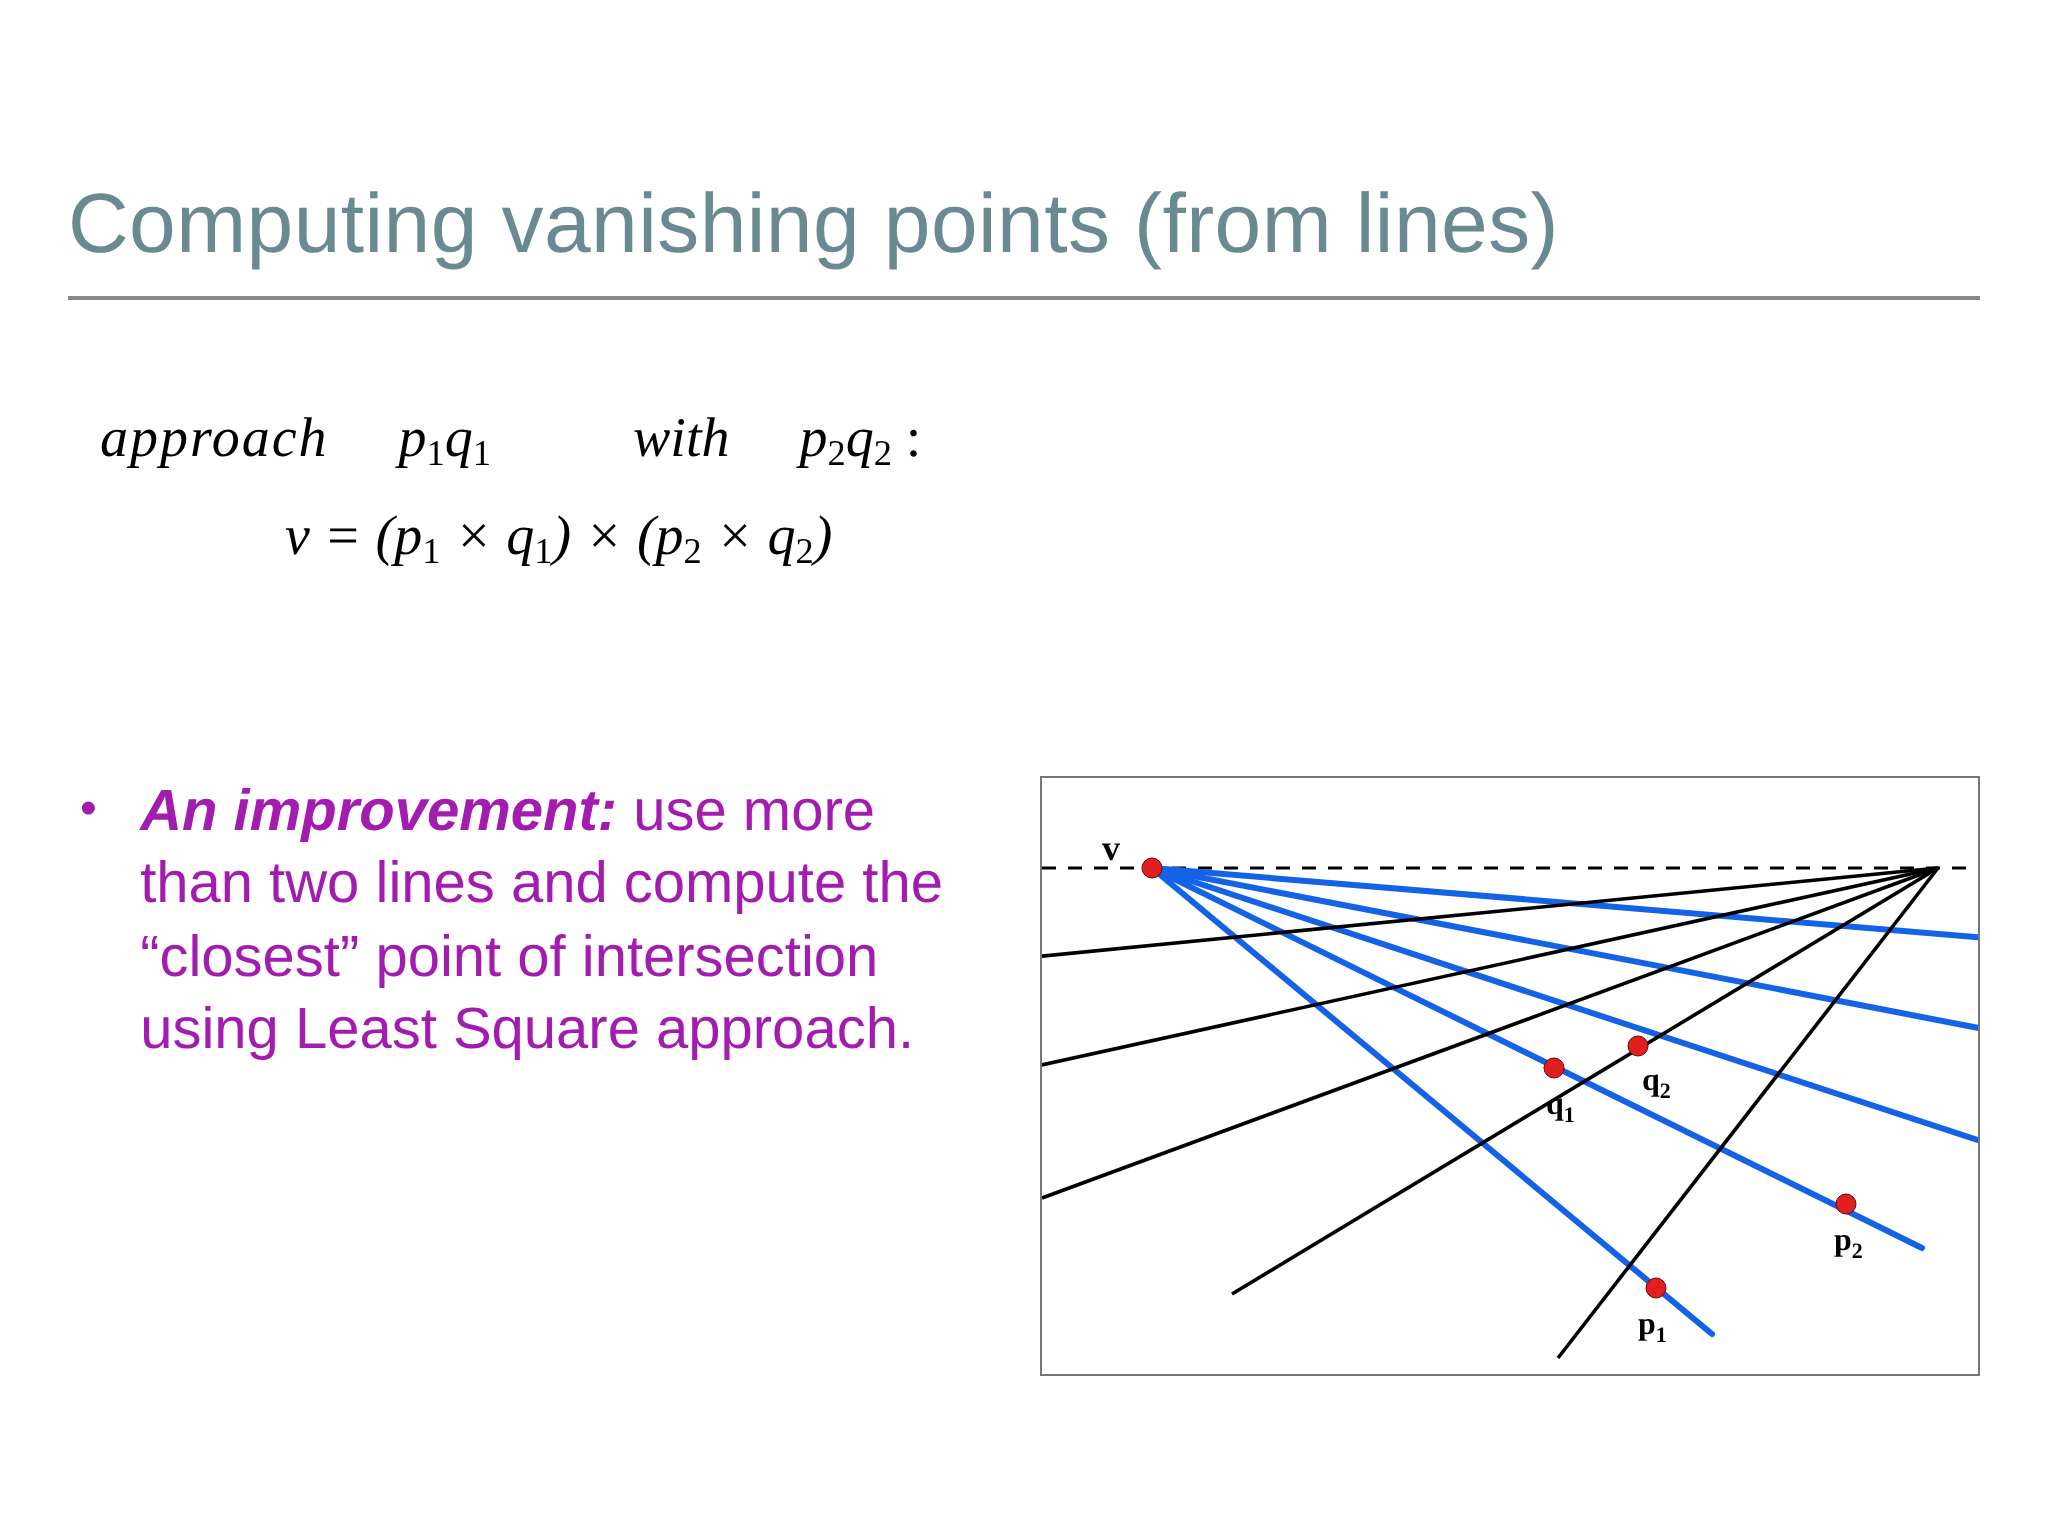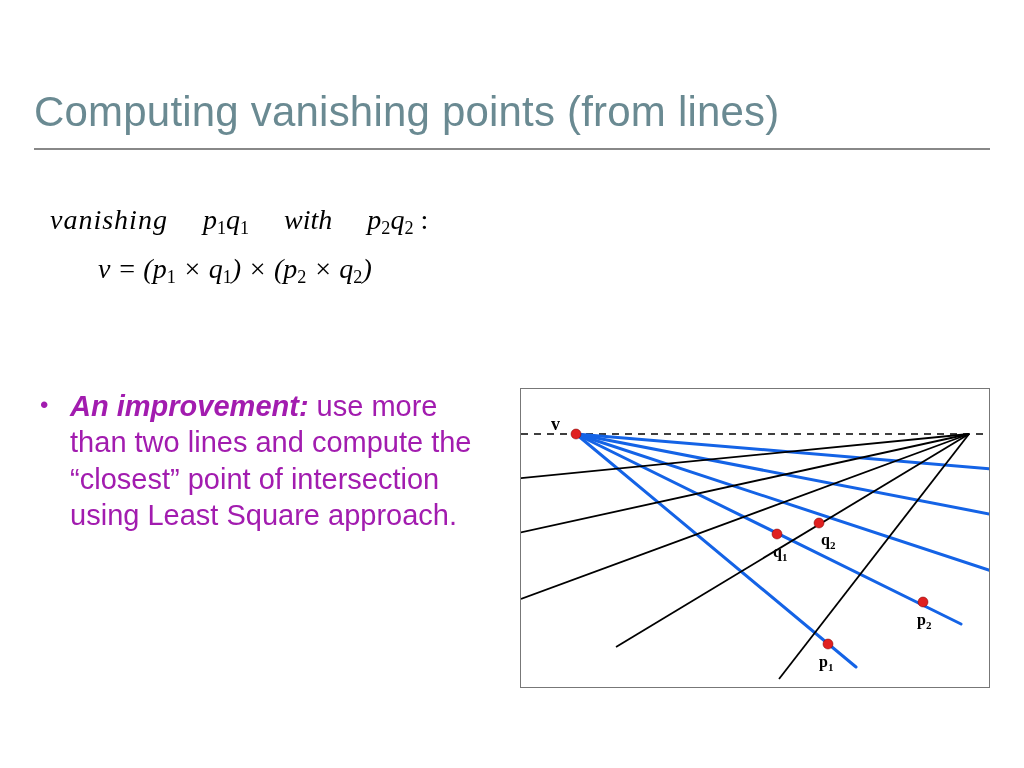--- a/index.html
+++ b/index.html
@@ -37,23 +37,23 @@
   .formula {
     position: absolute;
     top: 200px;
     left: 50px;
     font-family: "Times New Roman", Times, serif;
     font-size: 28px;
     color: #000;
     line-height: 1.45;
   }
   .formula .intersect-word { font-style: italic; letter-spacing: 1px; }
-  .formula .with-word { font-style: italic; }
+  .formula .with-word { font-style: italic; margin-left: 36px; }
   .formula .sub { font-size: 0.65em; vertical-align: -0.25em; }
-  .formula .row2 { margin-top: 8px; padding-left: 48px; }
+  .formula .row2 { margin-top: 8px; padding-left: 48px; text-align: center; }
   .bullet-block {
     position: absolute;
     top: 388px;
     left: 40px;
     width: 460px;
     font-size: 29px;
     line-height: 1.25;
     color: #a21caf;
   }
   .bullet-block .bullet-dot {
@@ -96,21 +96,21 @@
 </head>
 <body>
 
 <div class="slide">
 
   <div class="title">Computing vanishing points (from lines)</div>
   <div class="rule"></div>
 
   <div class="formula">
     <div>
-      <span class="intersect-word">vanishing</span>
+      <span class="intersect-word">approach</span>
       &nbsp;&nbsp;&nbsp;
       <span><i>p</i><span class="sub">1</span><i>q</i><span class="sub">1</span></span>
       &nbsp;&nbsp;&nbsp;
       <span class="with-word">with</span>
       &nbsp;&nbsp;&nbsp;
       <span><i>p</i><span class="sub">2</span><i>q</i><span class="sub">2</span></span>
       <span> :</span>
     </div>
     <div class="row2">
       <i>v = (p</i><span class="sub">1</span><i> × q</i><span class="sub">1</span><i>) × (p</i><span class="sub">2</span><i> × q</i><span class="sub">2</span><i>)</i>

